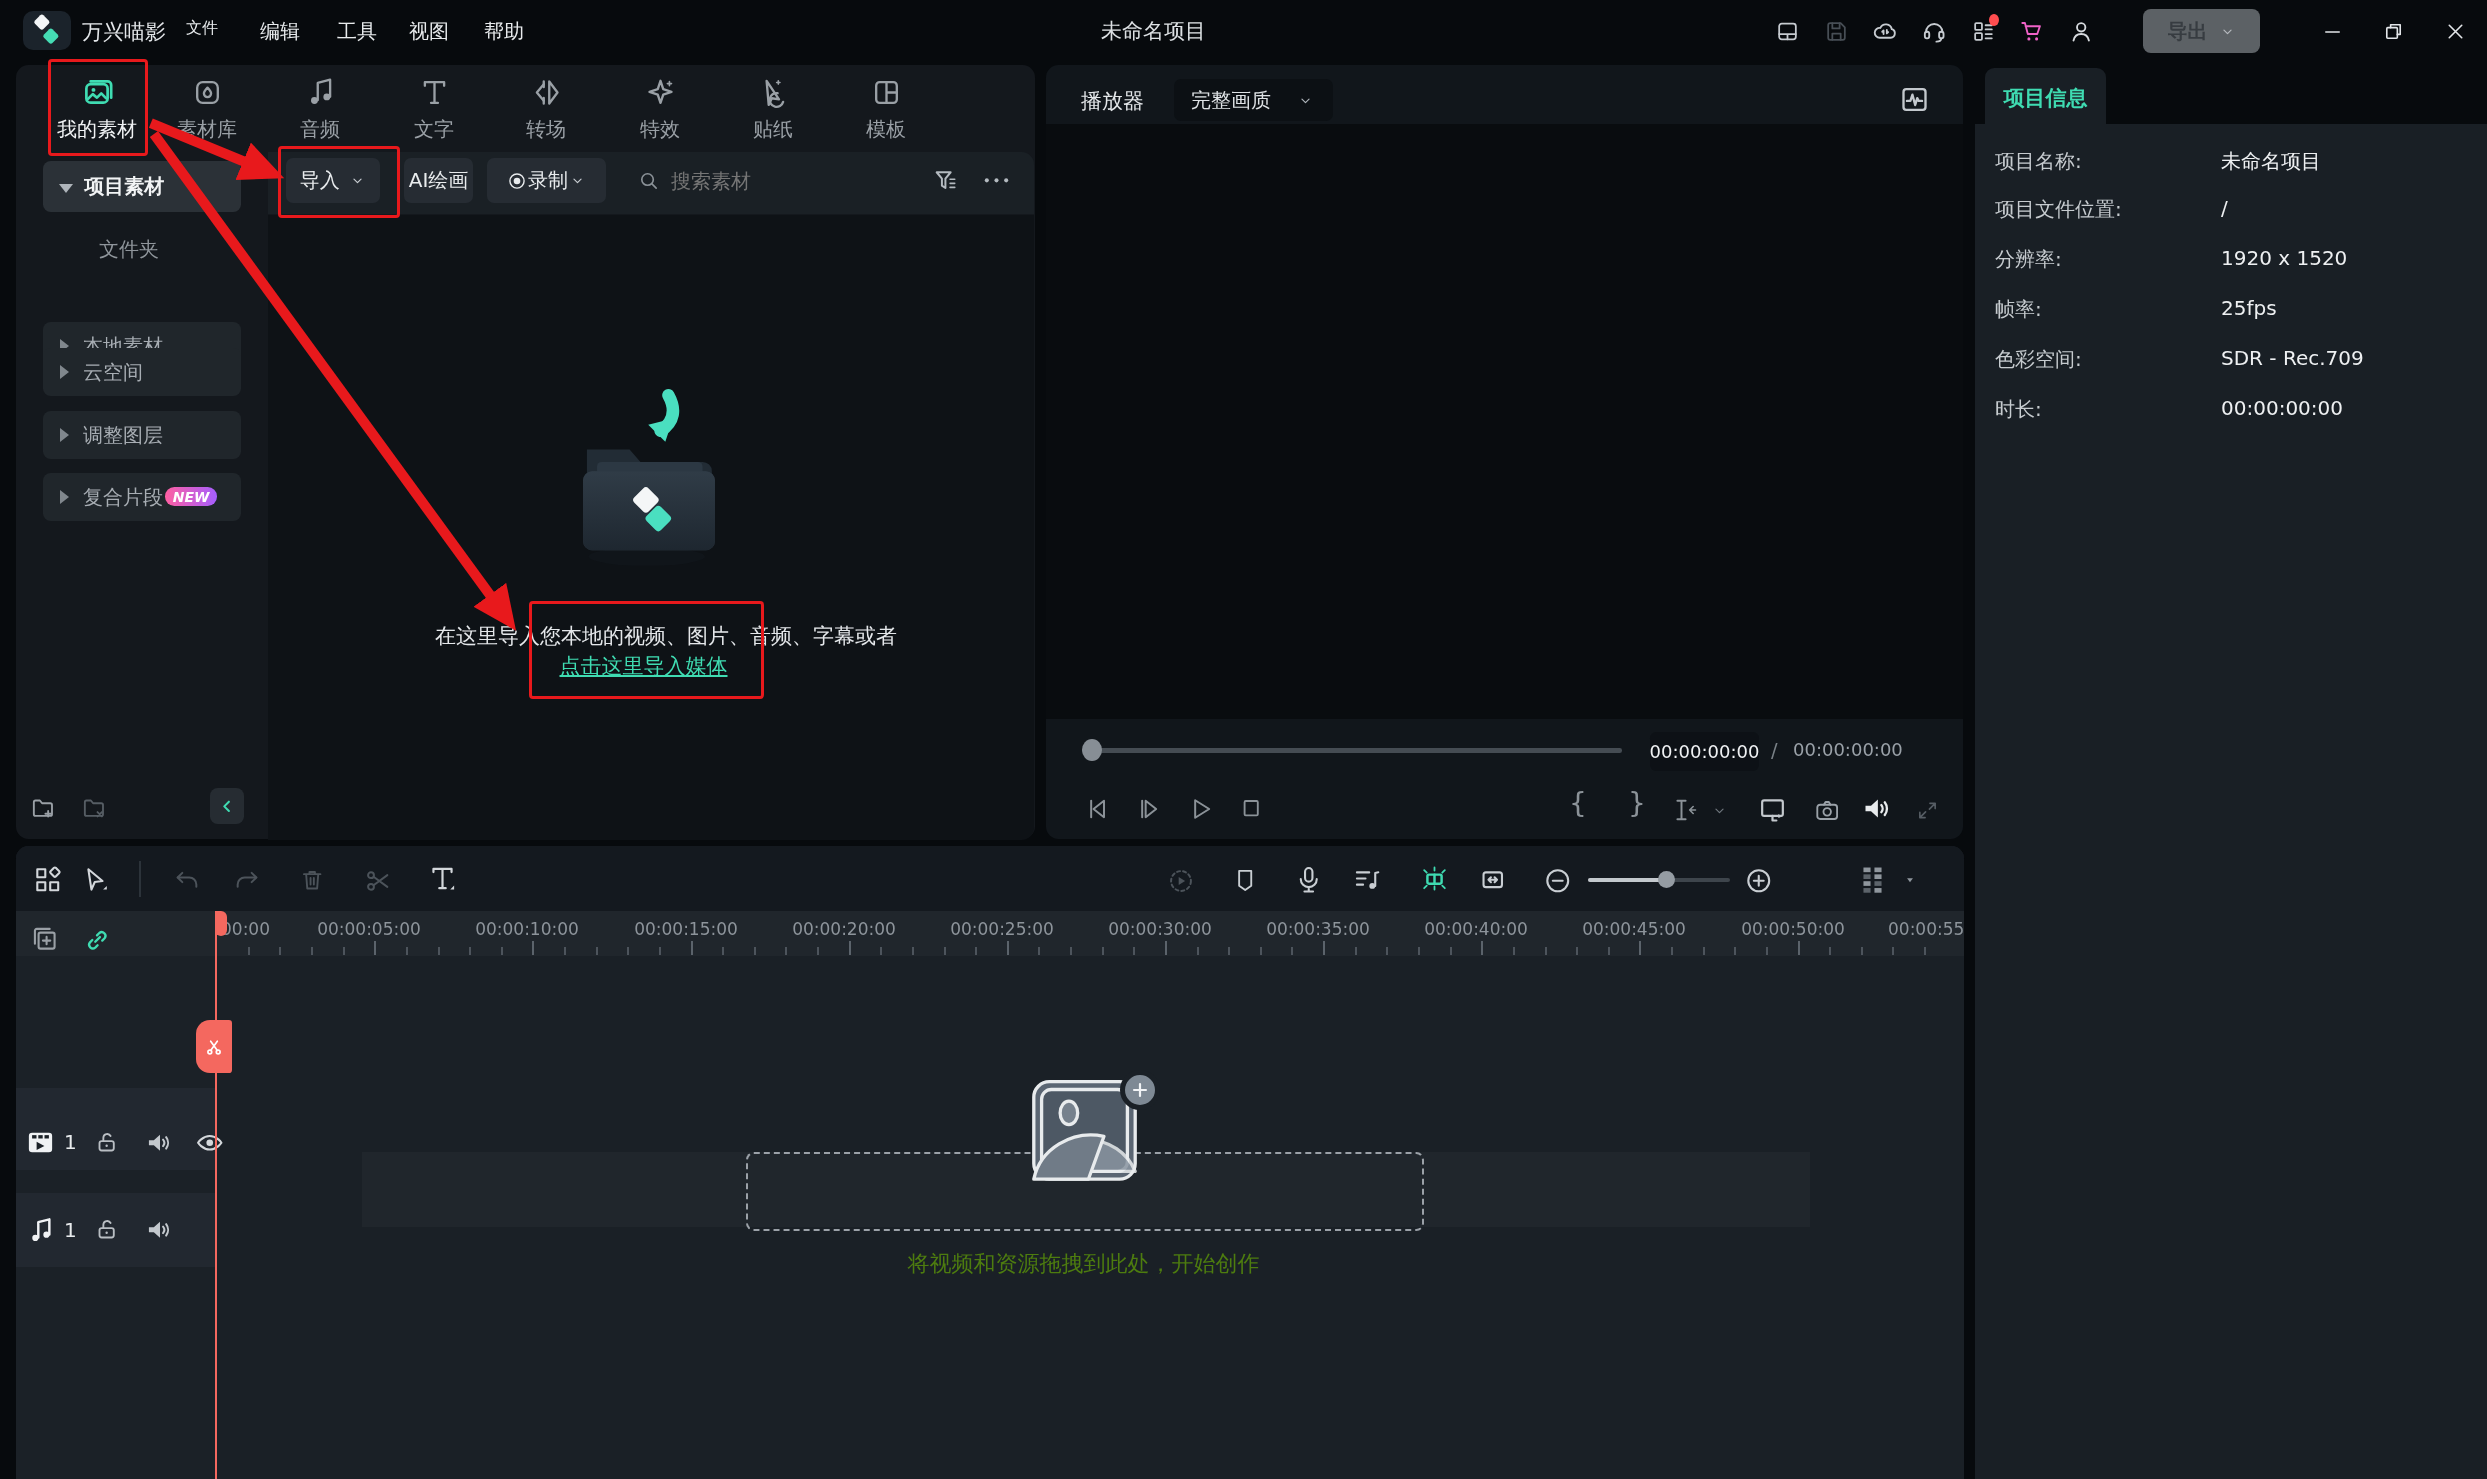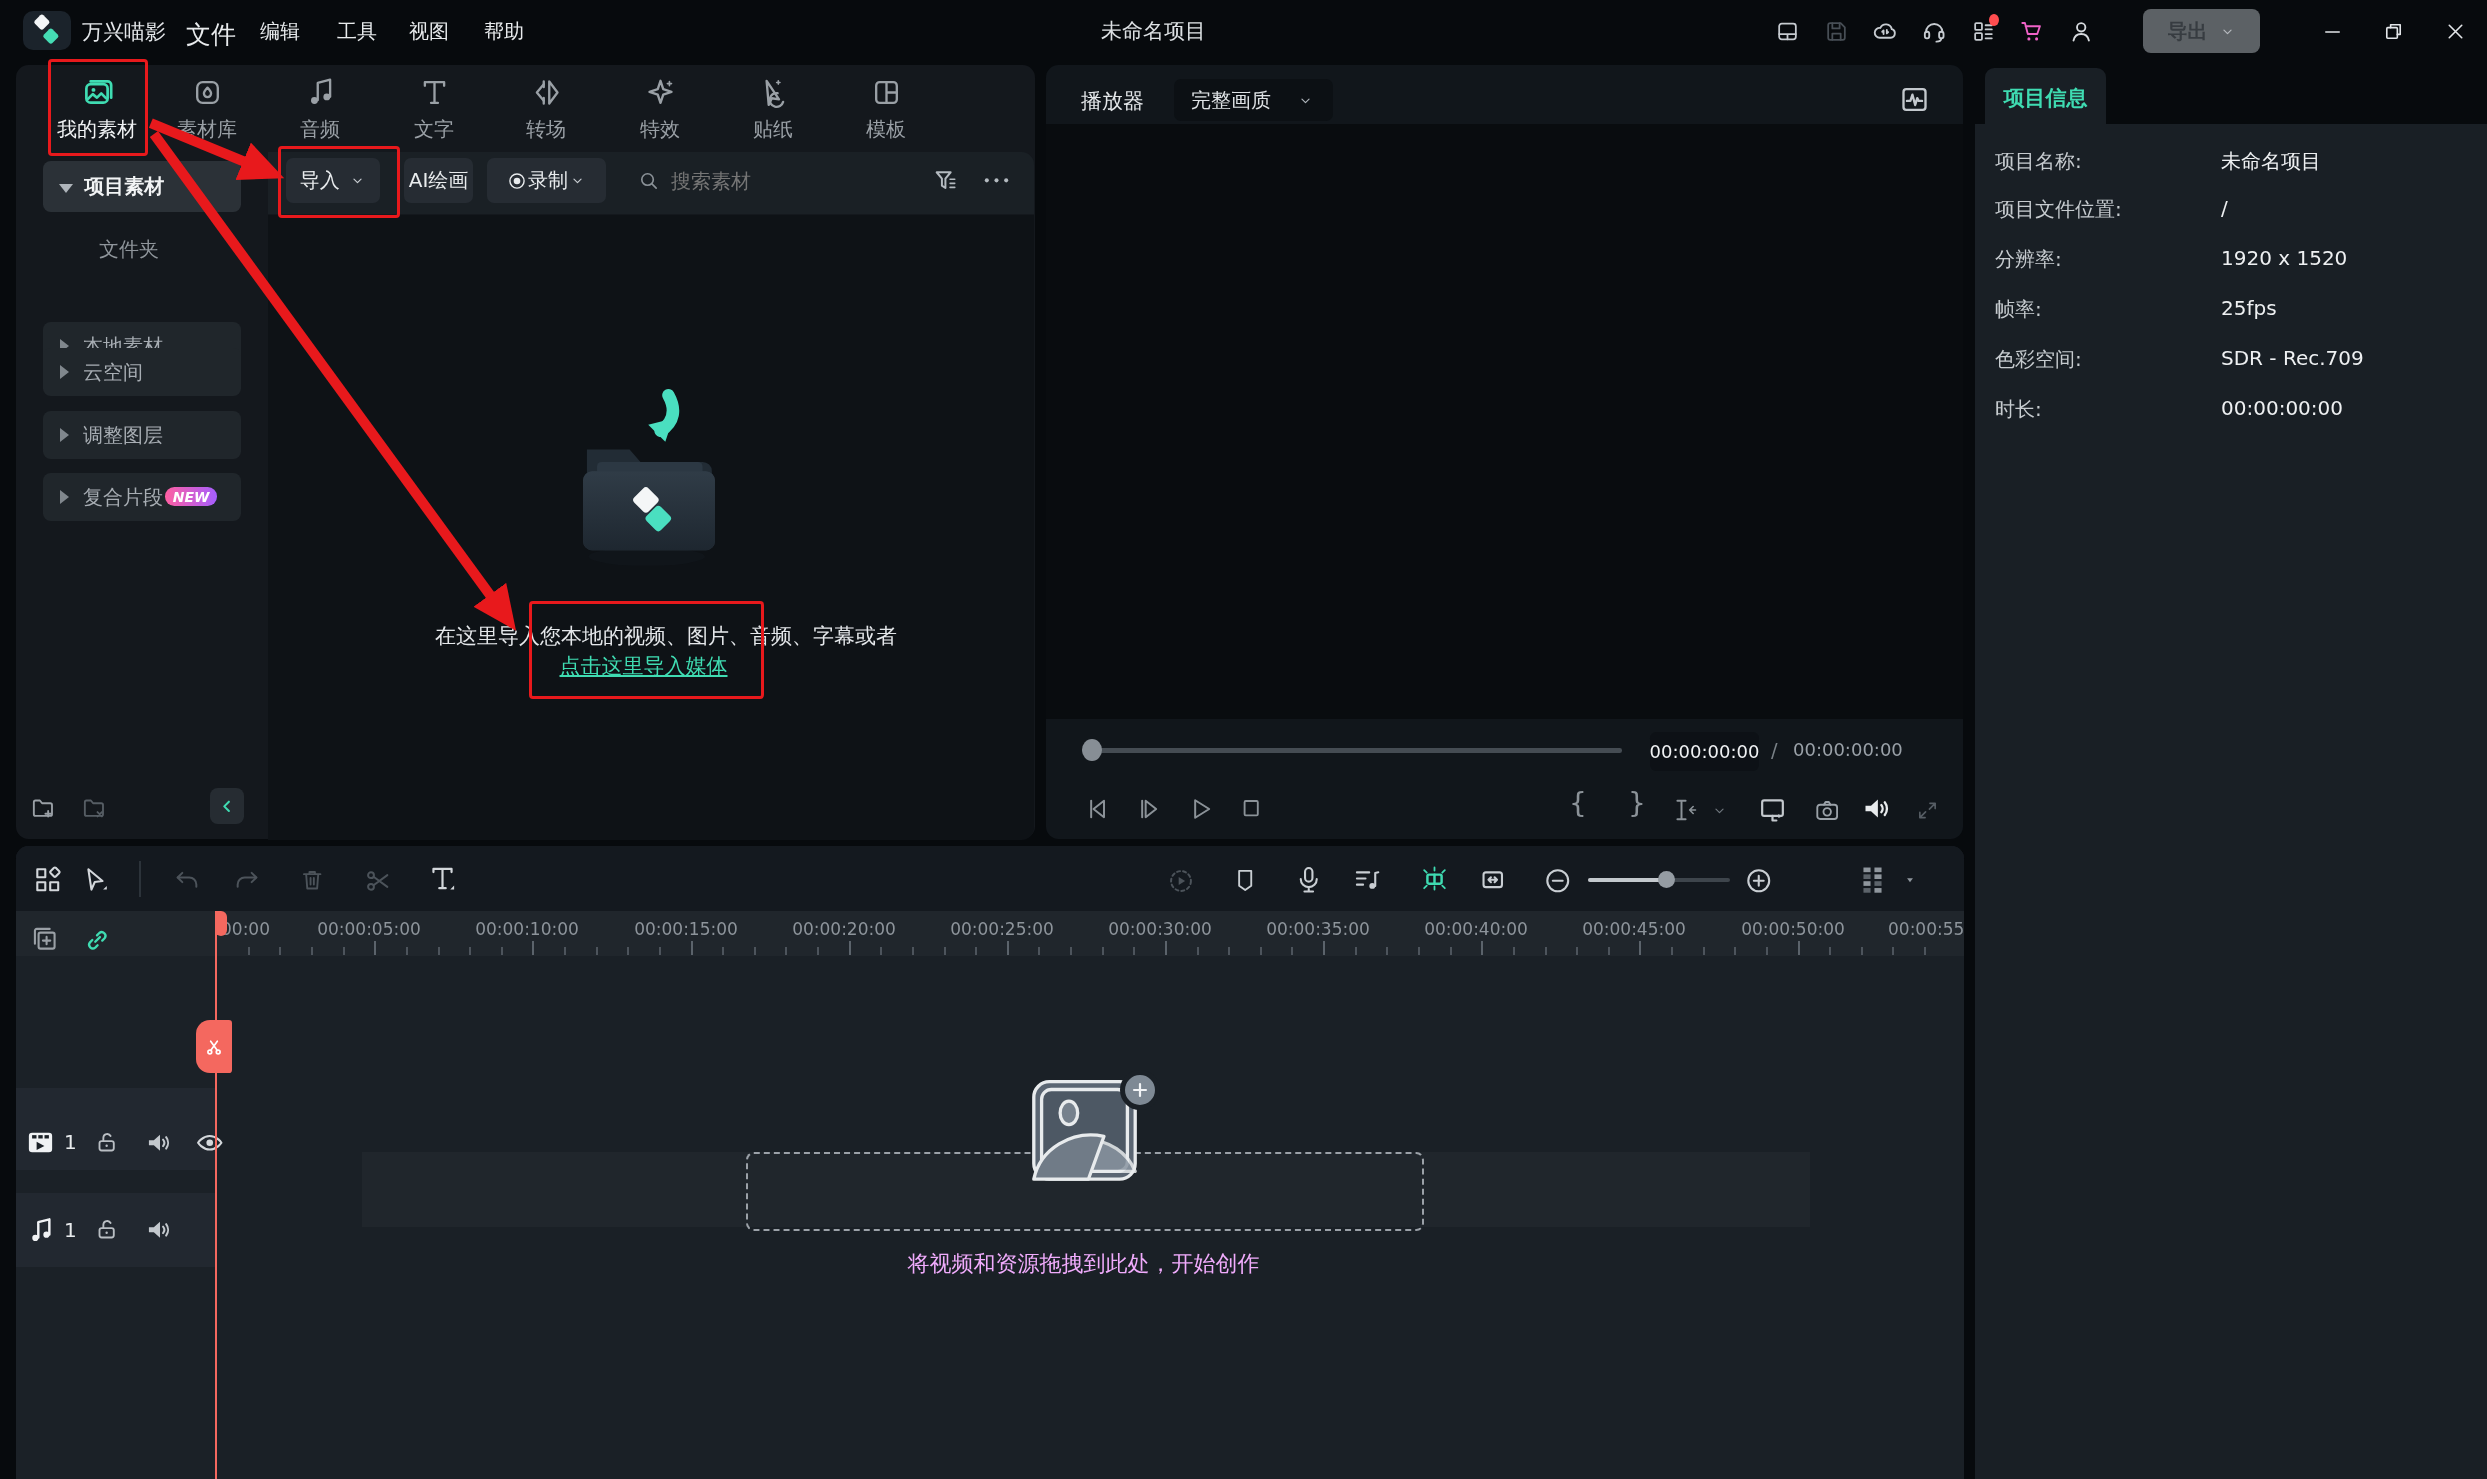--- a/index.html
+++ b/index.html
@@ -97,21 +97,21 @@
   <div class="abs" style="left:15.5px;top:956px;width:201px;height:523px;background:#1b2127;"></div>
   <div class="abs" style="left:15.5px;top:1088px;width:201px;height:82px;background:#222830;"></div>
   <div class="abs" style="left:15.5px;top:1193px;width:201px;height:74px;background:#222830;"></div>
   <div class="abs" style="left:362px;top:1152px;width:1448px;height:75px;background:#20262c;"></div>
 
   <div class="abs" style="left:23px;top:11px;width:48px;height:39px;background:#1b232b;border-radius:10px;">
     <span class="diamond" style="left:13.2px;top:5.4px;width:11.7px;height:11.7px;background:#f4f6f7;"></span>
     <span class="diamond" style="left:22px;top:18.7px;width:11.7px;height:11.7px;background:#45dcb4;"></span>
   </div>
   <span class="txt" style="left:82px;top:18px;font-size:21px;color:#e4e7ea;">万兴喵影</span>
-  <span class="txt" style="left:186px;top:18px;font-size:25px;">文件</span>
+  <span class="txt" style="left:186px;top:18px;font-size:16px;">文件</span>
   <span class="txt" style="left:260px;top:18px;font-size:20px;">编辑</span>
   <span class="txt" style="left:337px;top:18px;font-size:20px;">工具</span>
   <span class="txt" style="left:409px;top:18px;font-size:20px;">视图</span>
   <span class="txt" style="left:484px;top:18px;font-size:20px;">帮助</span>
   <span class="txt" style="left:1101px;top:17px;font-size:21px;color:#dde1e4;">未命名项目</span>
 
   <span class="ico" style="left:1773px;top:17px;width:28px;height:28px;color:#c6cbd0;">
     <svg width="25" height="25" viewBox="0 0 24 24">
         <rect x="4" y="4.5" width="16" height="15" rx="2.5"></rect>
         <path d="M4 14.5h16M12 14.5v5"></path>
@@ -712,21 +712,21 @@
         <ellipse cx="22" cy="22" rx="4.5" ry="6" fill="#76818d"></ellipse>
         <path d="M8 52 a26 26 0 0148 0z" fill="#8a95a1" opacity="0.85"></path>
         <path d="M4 56 a30 28 0 0136 -22 l-8 22z" fill="#707b87"></path>
       </svg>
     </span>
   <span class="ico" style="left:1120px;top:1070px;width:40px;height:40px;background:#7e8994;border-radius:50%;border:5.4px solid #1a2026;color:#f2f4f6;box-sizing:border-box;">
     <svg width="22" height="22" viewBox="0 0 24 24" style="stroke-width:2.4">
         <use href="#s-plus"></use>
       </svg>
     </span>
-  <span class="txt center" style="left:889px;top:1249px;width:389px;font-size:22px;color:#f0abfc;">将视频和资源拖拽到此处，开始创作</span>
+  <span class="txt center" style="left:889px;top:1249px;width:389px;font-size:22px;color:#4d7c0f;">将视频和资源拖拽到此处，开始创作</span>
 
   <div class="abs" style="left:215px;top:911px;width:2.3px;height:568px;background:#f4685f;z-index:20;"></div>
   <div class="abs" style="left:215px;top:911px;width:12.4px;height:25px;background:#f4685f;border-radius:2.3px 7.8px 7.8px 7.8px;z-index:21;"></div>
   <div class="abs" style="left:196px;top:1020px;width:36px;height:53px;background:#f4685f;border-radius:14px 3.1px 3.1px 14px;z-index:21;display:flex;align-items:center;justify-content:center;color:#fff;">
     <svg width="20" height="20" viewBox="0 0 24 24" style="stroke:currentColor;fill:none;stroke-width:2;stroke-linecap:round;transform:rotate(-90deg);">
         <circle cx="6" cy="7" r="2.3"></circle>
         <circle cx="6" cy="17" r="2.3"></circle>
         <path d="M8 8.2L19 16M8 15.8L19 8"></path>
       </svg>
   </div>

